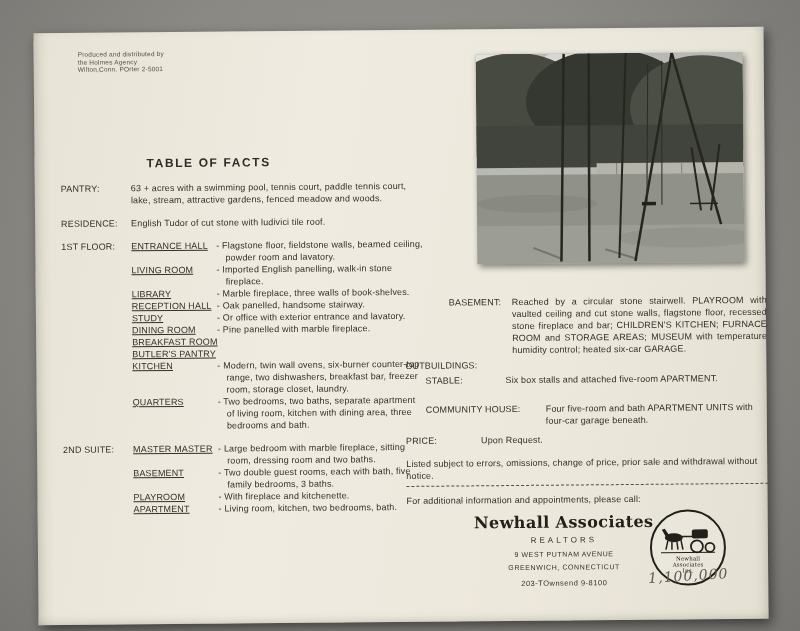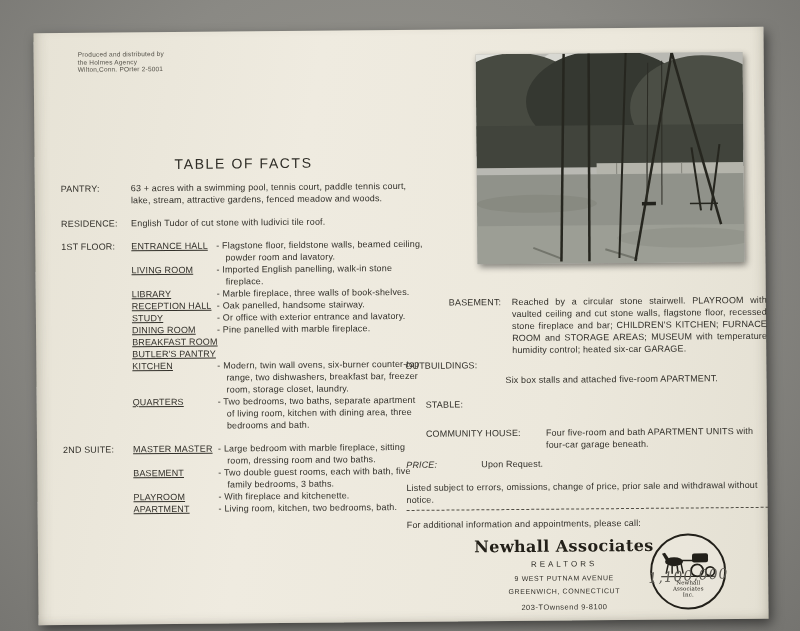--- a/index.html
+++ b/index.html
@@ -7,21 +7,21 @@
   }
   *{box-sizing:border-box;margin:0;padding:0;}
   body{width:800px;height:631px;overflow:hidden;font-family:"Liberation Sans",sans-serif;}
   .stage{position:relative;width:800px;height:631px;
     background:radial-gradient(circle at 48% 42%, #97958e 0%, #8a8984 55%, #757470 100%);}
   .paper{position:absolute;left:36px;top:30px;width:730px;height:592px;
     background:linear-gradient(100deg,#e7e3d6 0%, #efebe0 35%, #ece8dc 70%, #e4e0d3 100%);
     box-shadow:3px 5px 12px rgba(0,0,0,.5), inset 10px 0 16px -12px rgba(60,55,40,.45), inset -8px -6px 14px -10px rgba(60,55,40,.4);
     transform:rotate(-0.5deg);color:var(--ink);}
   .producer{position:absolute;left:44px;top:18px;font-size:6.5px;line-height:7.5px;color:#55524a;letter-spacing:.2px;}
-  .title{position:absolute;left:140px;top:124px;font-size:14px;letter-spacing:1.6px;color:#2e2c26;}
+  .title{position:absolute;left:112px;top:124px;font-size:12px;letter-spacing:1.6px;color:#2e2c26;font-weight:bold;}
   
   .photo{position:absolute;left:442px;top:25px;width:267px;height:210px;
     box-shadow:2px 3px 6px rgba(0,0,0,.45);background:#b9b9b3;overflow:hidden;}
   .photo svg{display:block;width:100%;height:100%;}
   
   .left-col{position:absolute;left:26px;top:150px;width:362px;font-size:9px;line-height:12px;letter-spacing:.15px;}
   .section{display:grid;grid-template-columns:70px 1fr;margin-bottom:11px;}
   .section:last-child{margin-bottom:0;}
   .sec-label{white-space:nowrap;}
   .row{display:grid;grid-template-columns:85px 1fr;}
@@ -30,25 +30,25 @@
   .rdesc.dash{padding-left:9px;text-indent:-9px;}
   
   .right-col{position:absolute;left:369px;top:267px;width:362px;font-size:9px;line-height:12px;letter-spacing:.15px;}
   .rrow{display:flex;}
   .rlabel{flex:0 0 auto;white-space:nowrap;}
   .basement{margin-bottom:3px;}
   .basement .rlabel{width:63px;margin-left:44px;}
   .basement .rtext{text-align:justify;flex:1;}
   .outb{margin-bottom:3px;}
   .stable{margin-bottom:17px;margin-left:20px;}
-  .stable .rlabel{width:80px;margin-top:24px;}
+  .stable .rlabel{width:80px;}
   .community{margin-bottom:7px;margin-left:20px;}
   .community .rlabel{width:120px;}
   .price{margin-bottom:11px;}
-  .price .rlabel{width:75px;font-style:italic;}
+  .price .rlabel{width:75px;}
   .disclaimer{margin-bottom:3px;}
   .dashes{border-top:1.5px dashed #514e45;margin:4px 0 8px 0;height:0;}
   .call{margin-bottom:5px;}
   .company-row{position:relative;height:90px;}
   .company{position:absolute;left:42px;top:2px;width:230px;text-align:center;}
   .company-name{font-family:"DejaVu Serif",serif;font-weight:bold;font-size:16px;line-height:19px;color:#232019;letter-spacing:.4px;}
   .company-sub{font-size:8px;letter-spacing:3px;margin-top:3px;}
   .company-addr{font-size:7px;letter-spacing:.6px;margin-top:1.5px;}
   .company-phone{font-size:7.5px;letter-spacing:.5px;margin-top:4px;}
   .logo{position:absolute;left:243px;top:0px;width:76px;height:76px;border:2.5px solid #22201a;border-radius:50%;

